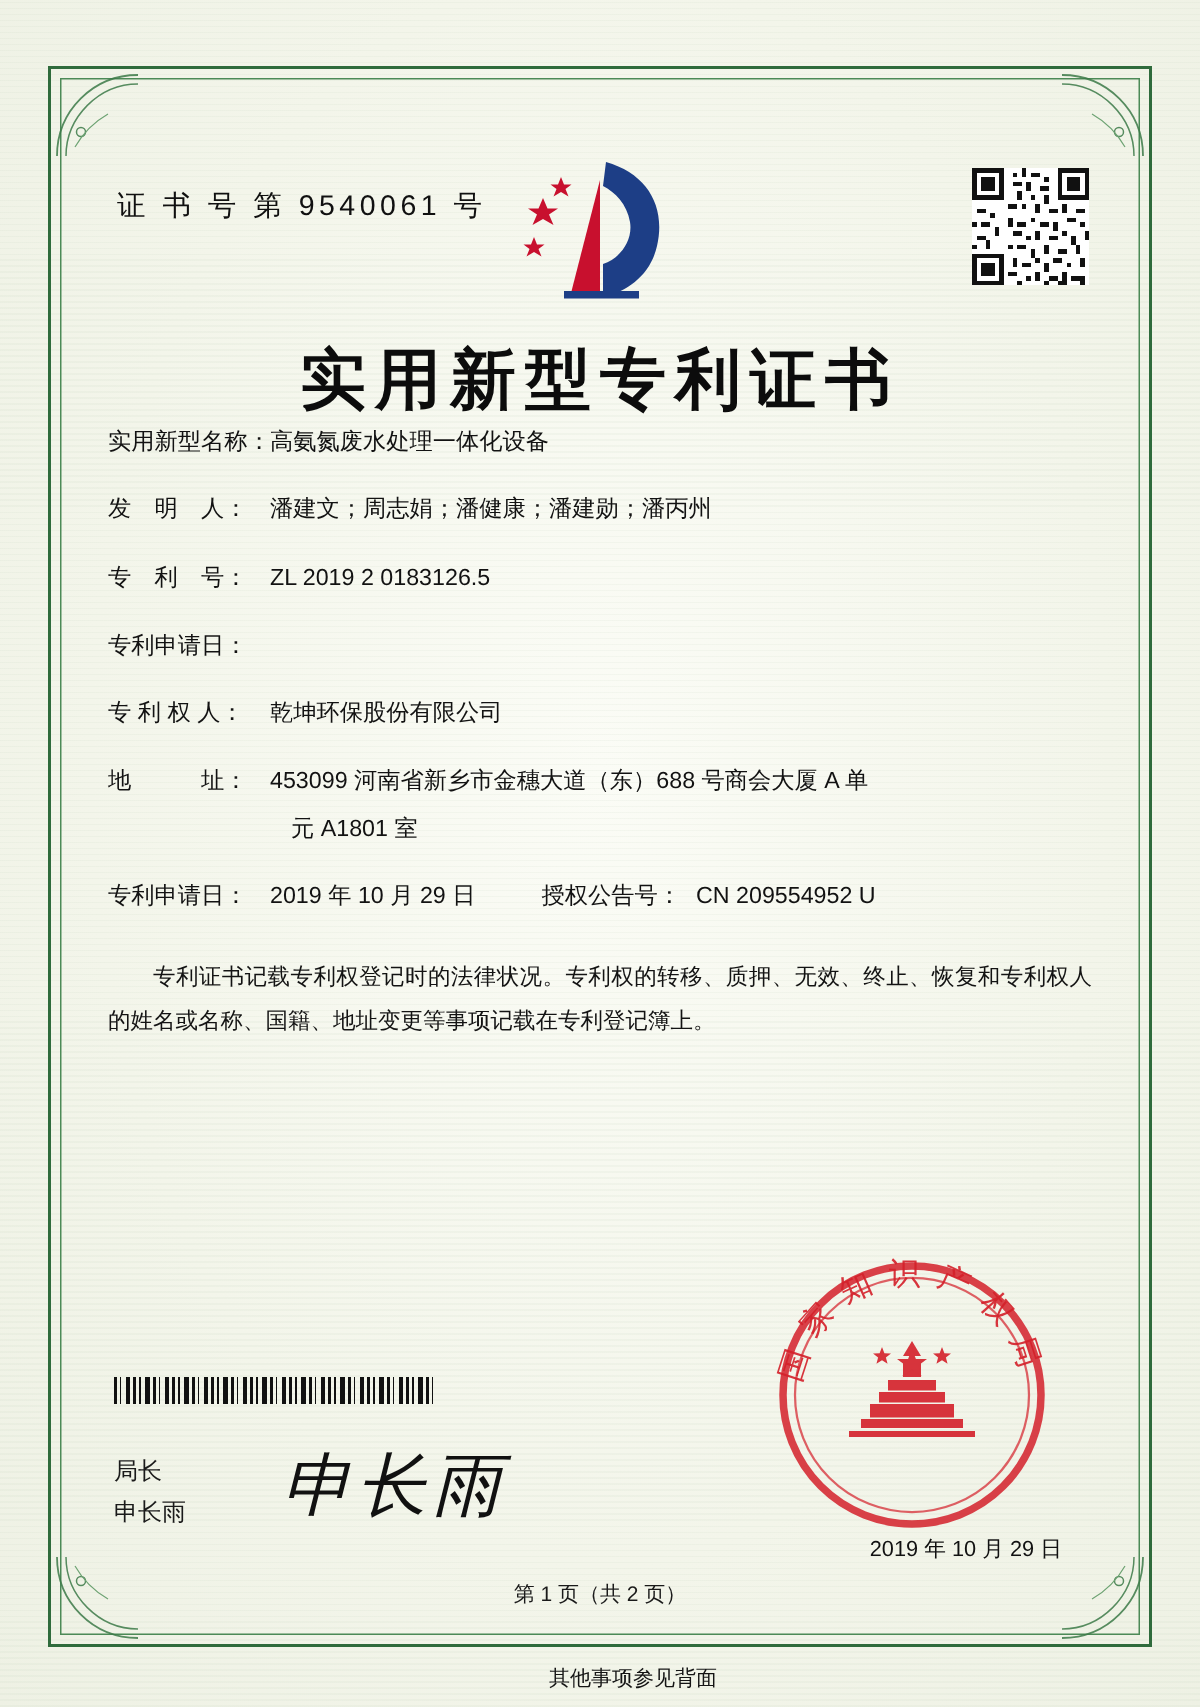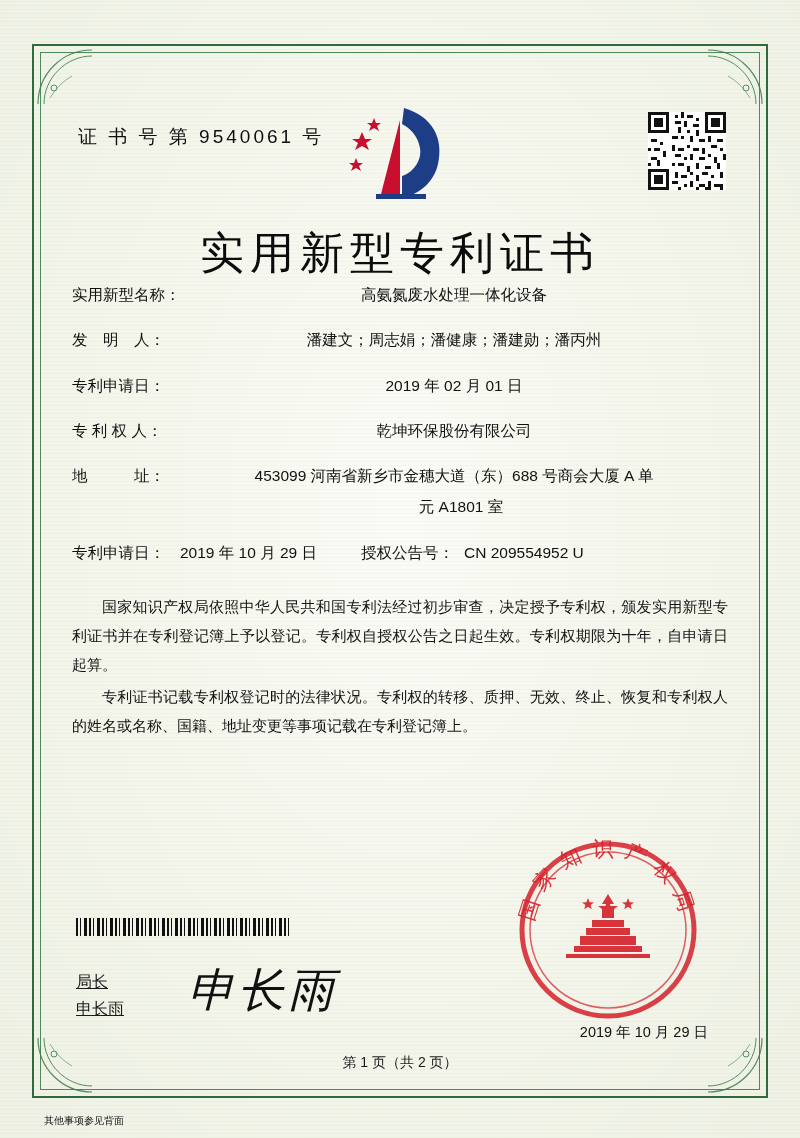--- a/index.html
+++ b/index.html
@@ -57,21 +57,21 @@
   }
   .qr{
     position:absolute;right:2px;top:16px;
     width:78px;height:78px;
   }
 
   .title{
     text-align:center;
     font-size:44px;
     letter-spacing:6px;
-    font-weight:normal;
+    font-weight:bold;
     margin-top:10px;
     font-family:"DejaVu Sans","Liberation Sans",sans-serif;
     color:#0c0c0c;
   }
 
   .fields{
     font-size:15.5px;
     font-family:"Liberation Sans","DejaVu Sans",sans-serif;
     color:#121212;
   }
@@ -79,21 +79,21 @@
     display:flex;
     align-items:flex-start;
     margin-bottom:22px;
     line-height:1.5;
   }
   .flabel{
     width:108px;flex:0 0 108px;
     letter-spacing:0px;
     white-space:nowrap;
   }
-  .fvalue{flex:1;text-align:center;}
+  .fvalue{flex:1;}
   .fvalue .second-line{display:block;margin-top:8px;margin-left:14px;}
 
   .frow.two-col .col2-label{
     width:auto;flex:0 0 auto;margin-left:44px;
     white-space:nowrap;
   }
   .frow.two-col .col2-value{flex:0 0 auto;margin-left:10px;}
 
   .paras{
     margin-top:28px;
@@ -109,21 +109,21 @@
     position:absolute;left:4px;bottom:142px;
     height:18px;width:214px;
     background:repeating-linear-gradient(90deg,
       #111 0px,#111 2px,transparent 2px,transparent 4px,
       #111 4px,#111 5px,transparent 5px,transparent 8px,
       #111 8px,#111 11px,transparent 11px,transparent 13px);
   }
   .signature-block{
     position:absolute;left:4px;bottom:56px;
     font-family:"Liberation Sans","DejaVu Sans",sans-serif;
-    font-size:16px;line-height:1.7;text-decoration:underline;
+    font-size:16px;line-height:1.7;
   }
   .handwriting{
     position:absolute;left:116px;bottom:56px;
     font-size:46px;
     font-family:"DejaVu Serif",serif;
     font-style:italic;
     letter-spacing:4px;
     color:#111;
     white-space:nowrap;
   }
@@ -138,21 +138,21 @@
     color:#111;
     white-space:nowrap;
   }
   .page-num{
     position:absolute;left:0;right:0;bottom:6px;
     text-align:center;font-size:14px;
     font-family:"Liberation Sans","DejaVu Sans",sans-serif;
   }
   .footnote{
     position:absolute;left:0;right:0;bottom:10px;
-    font-size:10px;
+    text-align:center;font-size:14px;
     font-family:"Liberation Sans","DejaVu Sans",sans-serif;
     color:#141414;
     padding-left:44px;
   }
 </style>
 </head>
 <body>
 
 <div class="page">
 
@@ -301,24 +301,27 @@
       <div class="frow">
         <div class="flabel">实用新型名称：</div>
         <div class="fvalue">高氨氮废水处理一体化设备</div>
       </div>
 
       <div class="frow">
         <div class="flabel">发　明　人：</div>
         <div class="fvalue">潘建文；周志娟；潘健康；潘建勋；潘丙州</div>
       </div>
 
+      <div class="frow">
+        <div class="flabel">专　利　号：</div>
+        <div class="fvalue">ZL 2019 2 0183126.5</div>
+      </div>
 
       <div class="frow">
         <div class="flabel">专利申请日：</div>
-        <div class="fvalue">2019 年 02 月 01 日</div>
       </div>
 
       <div class="frow">
         <div class="flabel">专 利 权 人：</div>
         <div class="fvalue">乾坤环保股份有限公司</div>
       </div>
 
       <div class="frow">
         <div class="flabel">地　　　址：</div>
         <div class="fvalue">
@@ -330,21 +333,20 @@
       <div class="frow two-col">
         <div class="flabel">专利申请日：</div>
         <div class="fvalue" style="flex:0 0 auto;">2019 年 10 月 29 日</div>
         <div class="col2-label">授权公告号：</div>
         <div class="col2-value">CN 209554952 U</div>
       </div>
 
     </div>
 
     <div class="paras">
-      <p>国家知识产权局依照中华人民共和国专利法经过初步审查，决定授予专利权，颁发实用新型专利证书并在专利登记簿上予以登记。专利权自授权公告之日起生效。专利权期限为十年，自申请日起算。</p>
       <p>专利证书记载专利权登记时的法律状况。专利权的转移、质押、无效、终止、恢复和专利权人的姓名或名称、国籍、地址变更等事项记载在专利登记簿上。</p>
     </div>
 
     <div class="barcode"></div>
 
     <div class="signature-block">
       <div>局长</div>
       <div>申长雨</div>
     </div>
 

